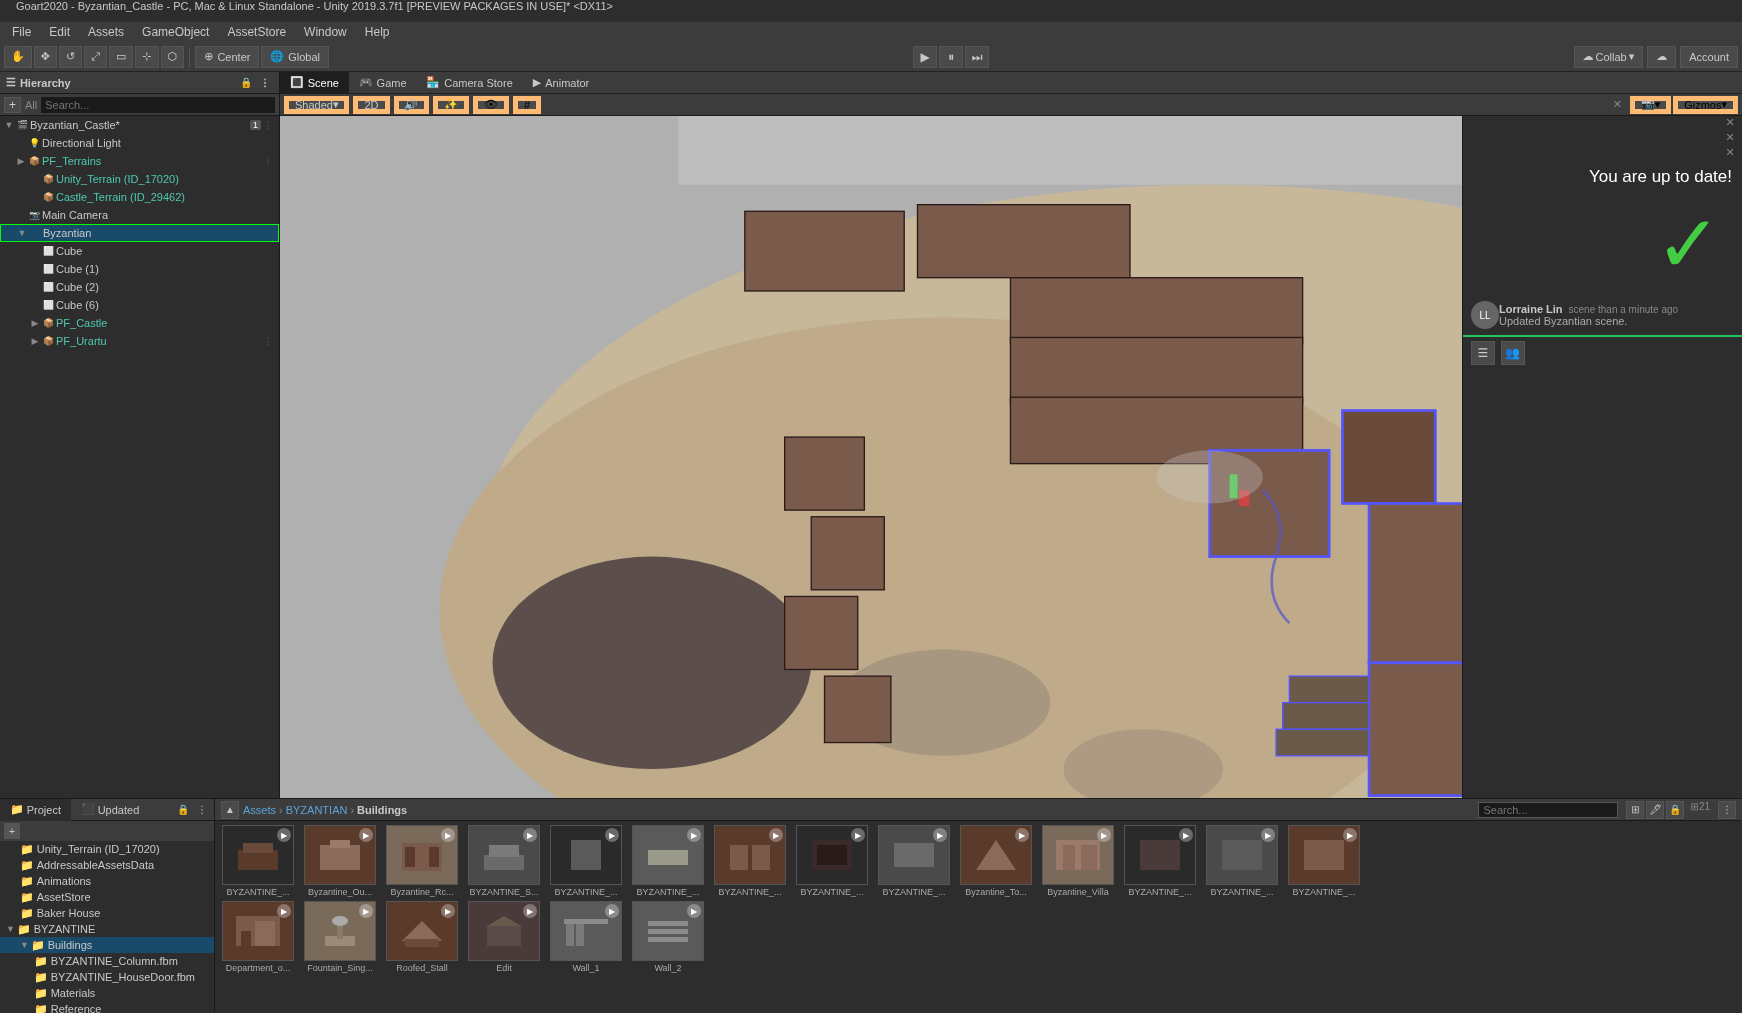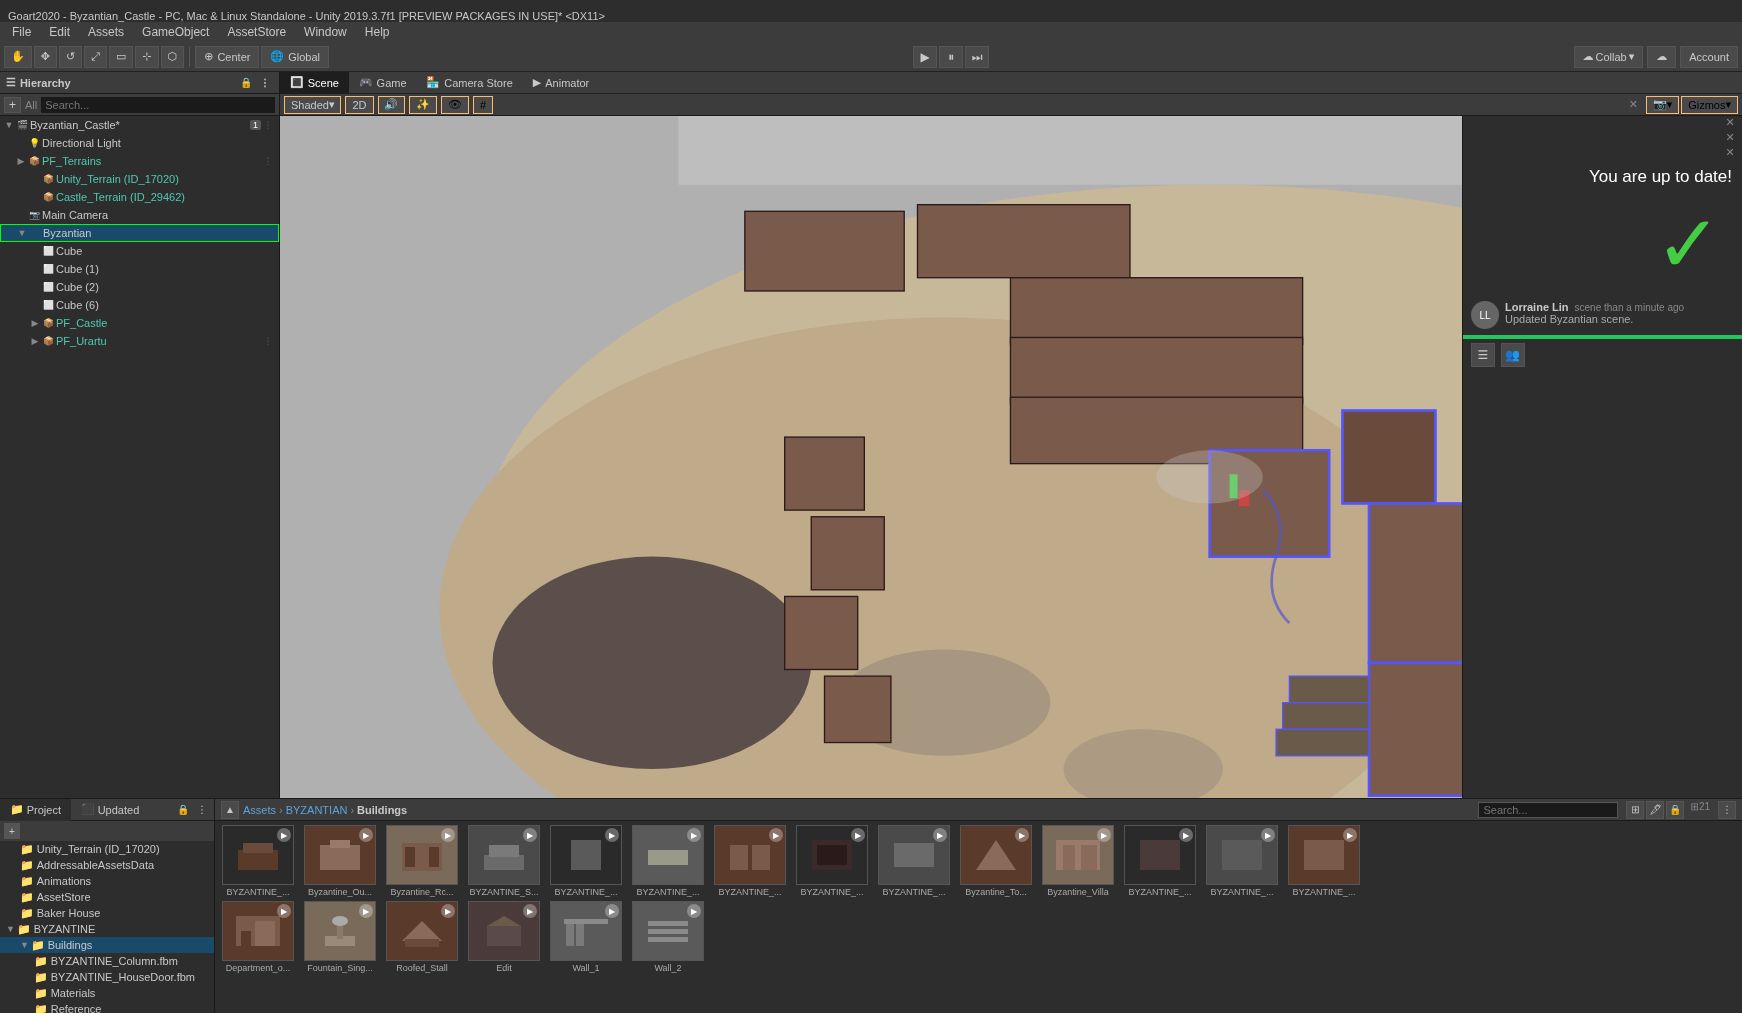--- a/index.html
+++ b/index.html
@@ -13,22 +13,22 @@
       overflow: hidden;
       display: flex;
       flex-direction: column;
     }
 
     
     #title-bar {
       background: #2d2d2d;
       height: 22px;
       display: flex;
-      align-items: flex-end;
-      padding: 0 8px;
+      align-items: flex-start;
+      padding: 0 16px;
       font-size: 11px;
       color: #c8c8c8;
       flex-shrink: 0;
     }
 
     
     #menu-bar {
       background: #3c3c3c;
       height: 20px;
       display: flex;
@@ -251,21 +251,21 @@
       height: 22px;
       display: flex;
       align-items: center;
       padding: 0 4px;
       gap: 4px;
       border-bottom: 1px solid #1a1a1a;
     }
     .scene-toolbar-item {
       padding: 2px 6px;
       background: #4a4a4a;
-      border: 1px solid #fdba74;
+      border: 5px solid #fdba74;
       cursor: pointer;
       font-size: 11px;
       height: 18px;
       display: flex;
       align-items: center;
     }
 
     
     #viewport {
       flex: 1;
@@ -317,22 +317,22 @@
     .x-btn {
       color: #888;
       cursor: pointer;
       font-size: 11px;
       width: 16px;
       text-align: center;
     }
     .collab-row {
       display: flex;
       padding: 6px 8px;
-      gap: 6px;
-      border-bottom: 4px solid #22c55e;
+      border-bottom: 2px solid #22c55e;
+      align-items: center;
     }
     .collab-avatar {
       width: 28px;
       height: 28px;
       background: #666;
       border-radius: 50%;
       display: flex;
       align-items: center;
       justify-content: center;
       font-size: 10px;

